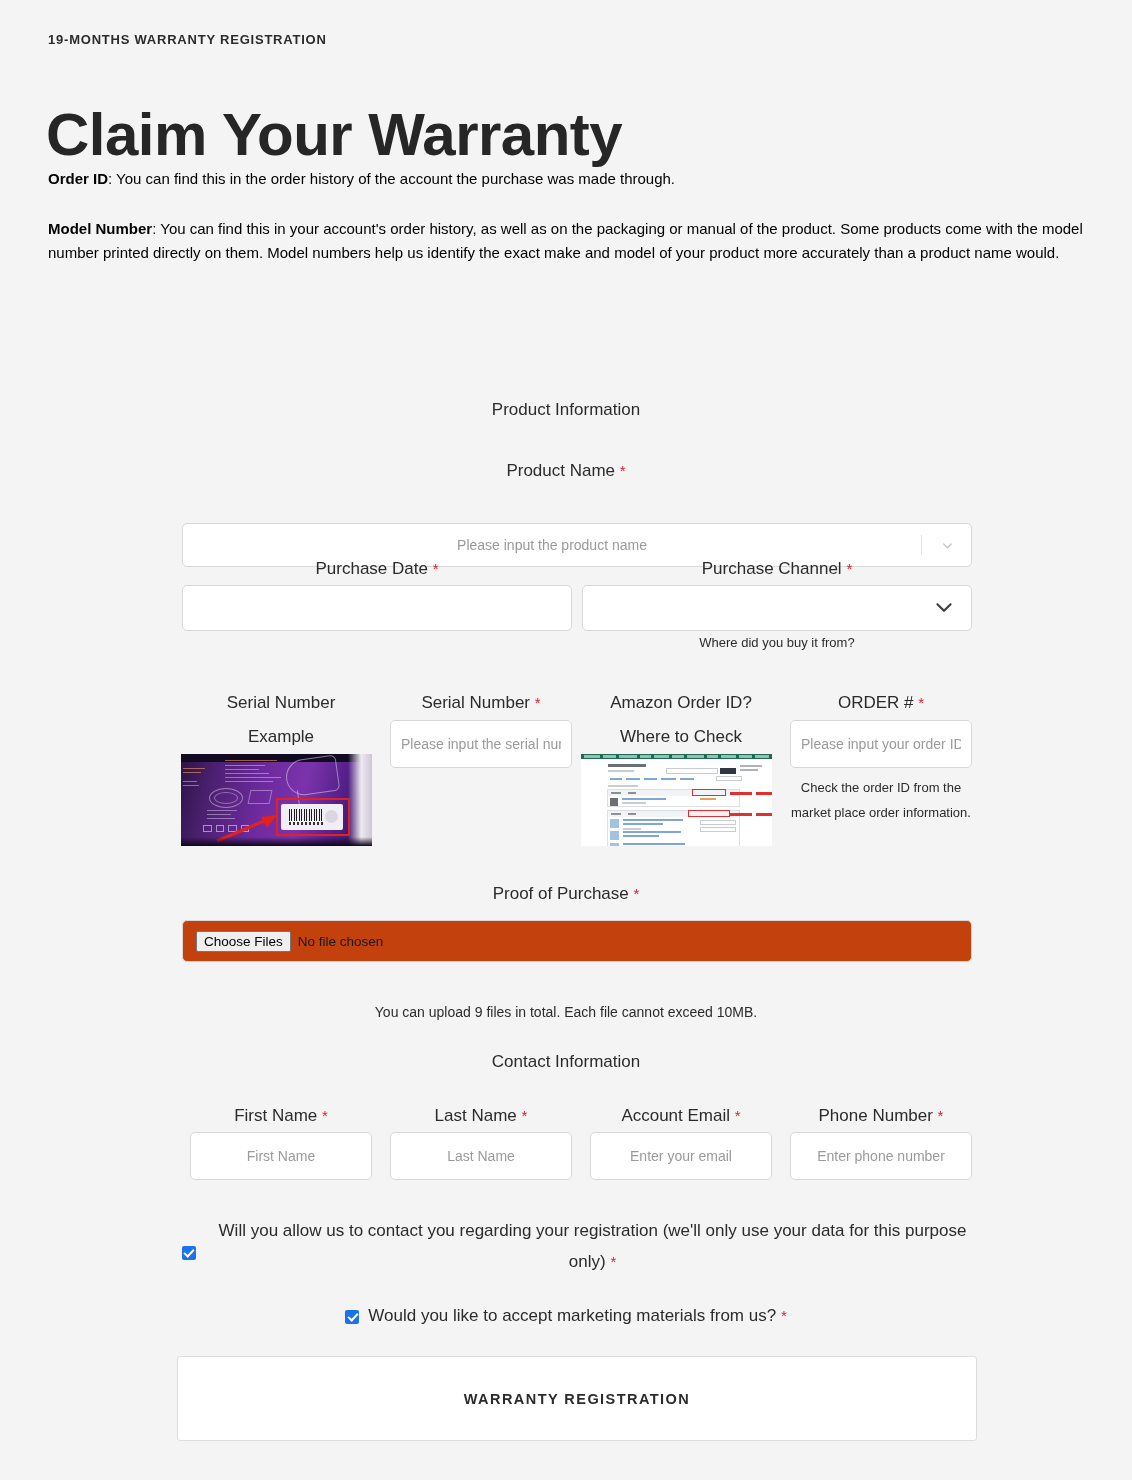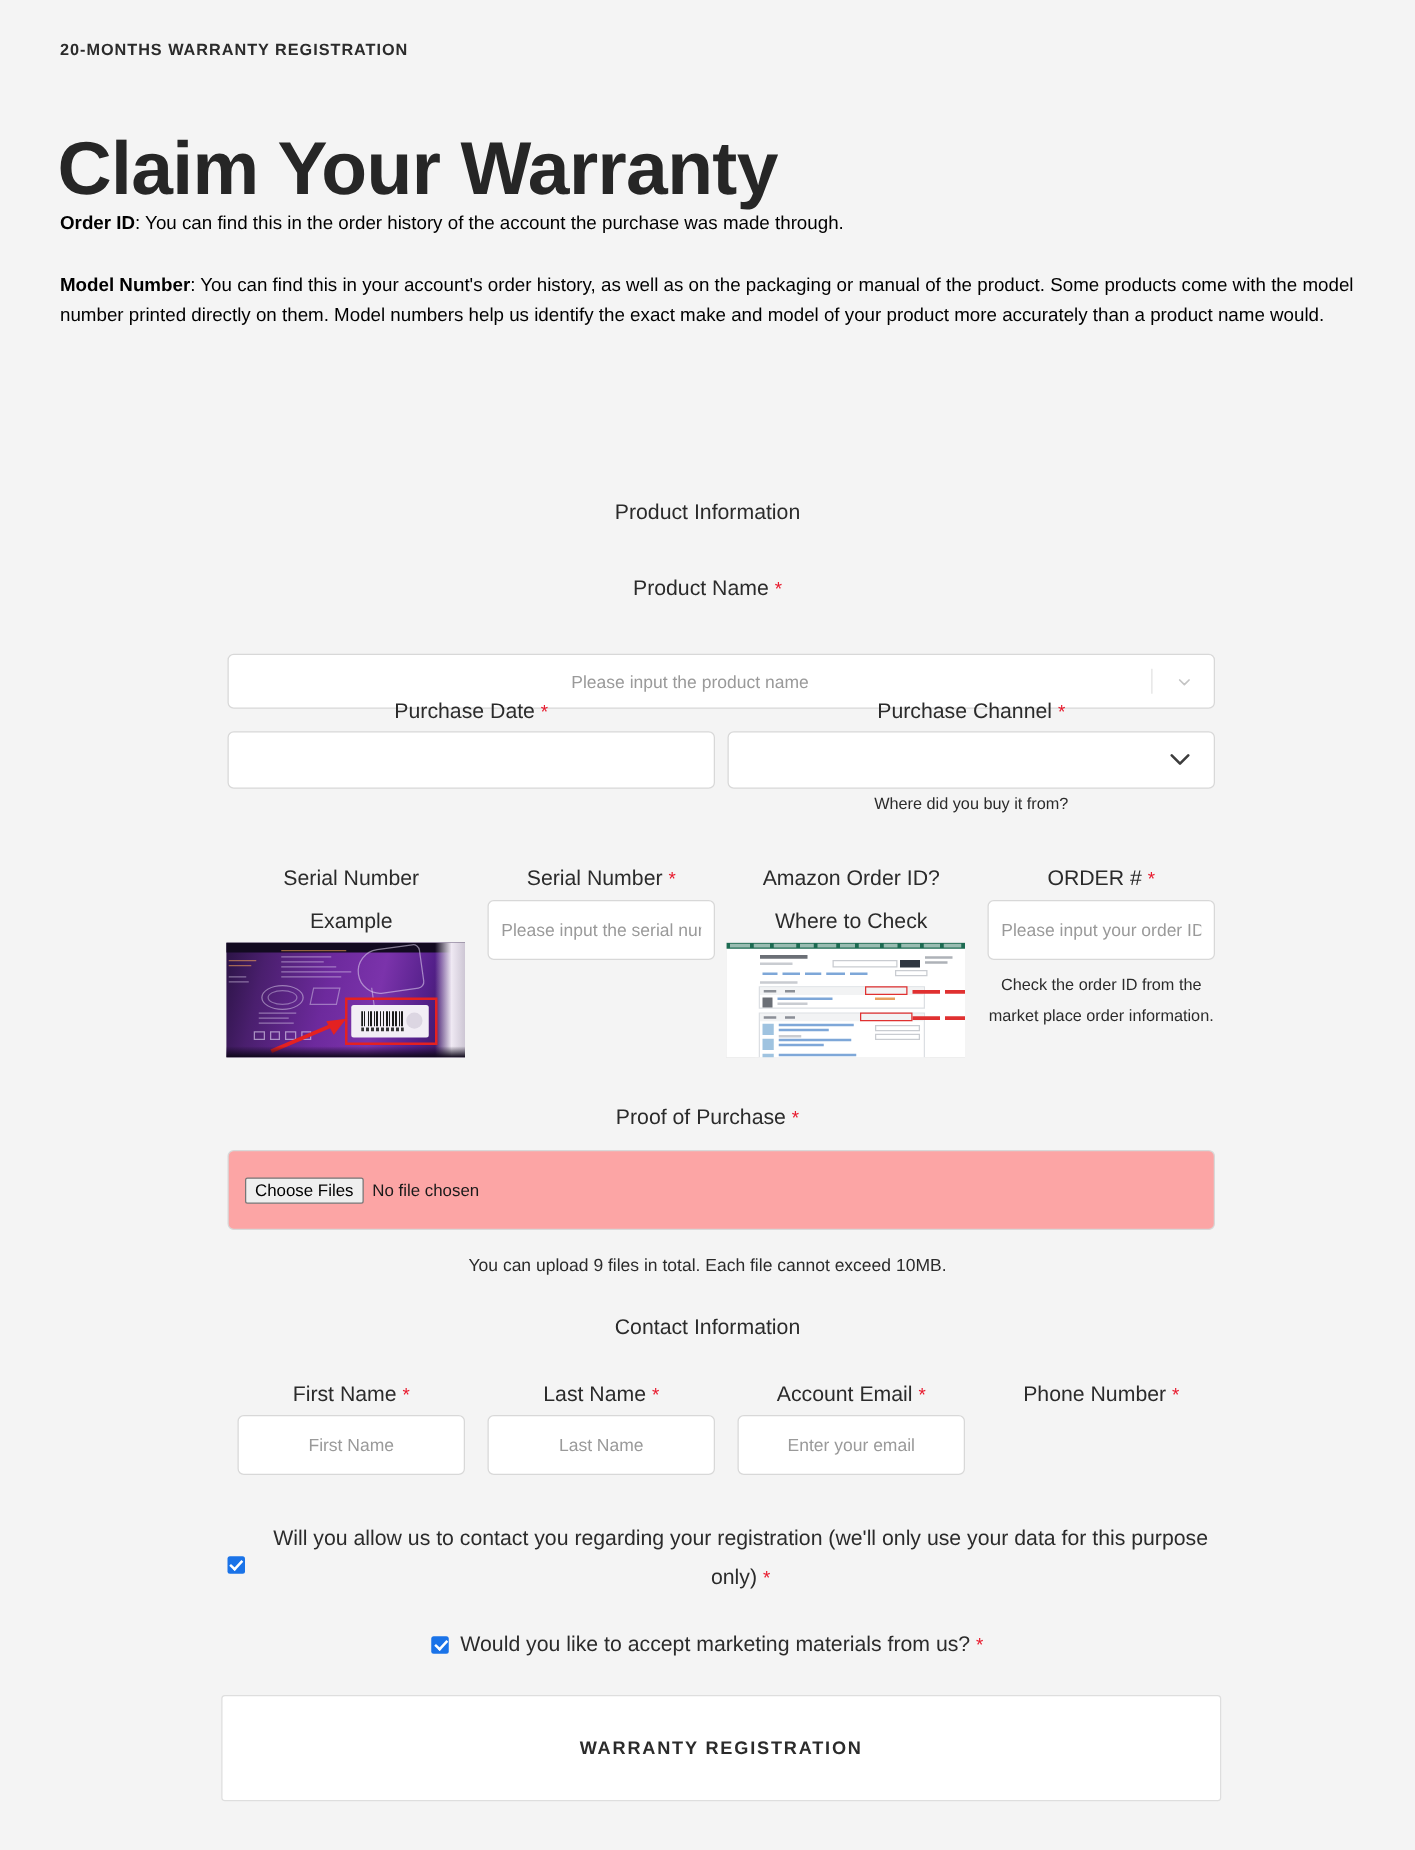--- a/index.html
+++ b/index.html
@@ -187,22 +187,22 @@
   .thumbimg { position: absolute; background: #9fc3e0; }
   .redrect { position: absolute; border: 1px solid #e03030; }
   .redarrow { position: absolute; height: 3px; background: #e03030; }
   .redlabel { position: absolute; height: 3px; background: #e03030; }
   .searchbox { position: absolute; border: 1px solid #c9ccd1; background: #fff; }
   .blackbtn { position: absolute; background: #2f3640; }
 
   
   #proof-row { position: absolute; left: 0; top: 884px; width: 100%; }
   .filebox {
-    position: absolute; left: 182px; top: 36px; width: 790px; height: 64px;
-    background: #fca5a5; border: 1px solid #d8d8d8; border-radius: 5px;
+    position: absolute; left: 182px; top: 36px; width: 790px; height: 42px;
+    background: #c2410c; border: 1px solid #d8d8d8; border-radius: 5px;
     display: flex; align-items: center; padding-left: 13px;
   }
   .choose-btn {
     background: #efefef; border: 1px solid #767676; border-radius: 2px;
     font-size: 13.5px; padding: 2px 7px; color: #000;
     font-family: "Liberation Sans", sans-serif;
   }
   .nofile { font-size: 13.5px; color: #1a1a1a; margin-left: 7px; }
   .upload-note {
     position: absolute; top: 120px; width: 100%; text-align: center;
@@ -247,21 +247,21 @@
     font-size: 14.5px; font-weight: 700; letter-spacing: 0.1em;
     color: #2b2b2b; cursor: pointer;
     font-family: "Liberation Sans", sans-serif;
   }
 </style>
 </head>
 <body>
 
 <div class="page">
 
-  <div class="eyebrow">20-MONTHS WARRANTY REGISTRATION</div>
+  <div class="eyebrow">19-MONTHS WARRANTY REGISTRATION</div>
   <h1 class="big-title">Claim Your Warranty</h1>
 
   <p class="intro p1"><b>Order ID</b><span>: You can find this in the order history of the account the purchase was made through.</span></p>
 
   <p class="intro p2"><b>Model Number</b><span>: You can find this in your account's order history, as well as on the packaging or manual of the product. Some products come with the model number printed directly on them. Model numbers help us identify the exact make and model of your product more accurately than a product name would.</span></p>
 
   <div class="form">
 
     <div class="section-title" style="top:400px">Product Information</div>
 
@@ -488,20 +488,23 @@
           </div>
           <div class="inputbox">
             <span class="ph">Enter your email</span>
           </div>
         </div>
         <div class="cf q4">
           <div class="fieldlabel">
             <span>Phone Number</span>
             <span class="req">*</span>
           </div>
+          <div class="inputbox">
+            <span class="ph">Enter phone number</span>
+          </div>
         </div>
       </div>
     </div>
 
     <div id="consent1">
       <span class="cb"><span class="cbx"></span></span>
       <div class="txt">
         <span>Will you allow us to contact you regarding your registration (we'll only use your data for this purpose only)</span>
         <span class="req">*</span>
       </div>

